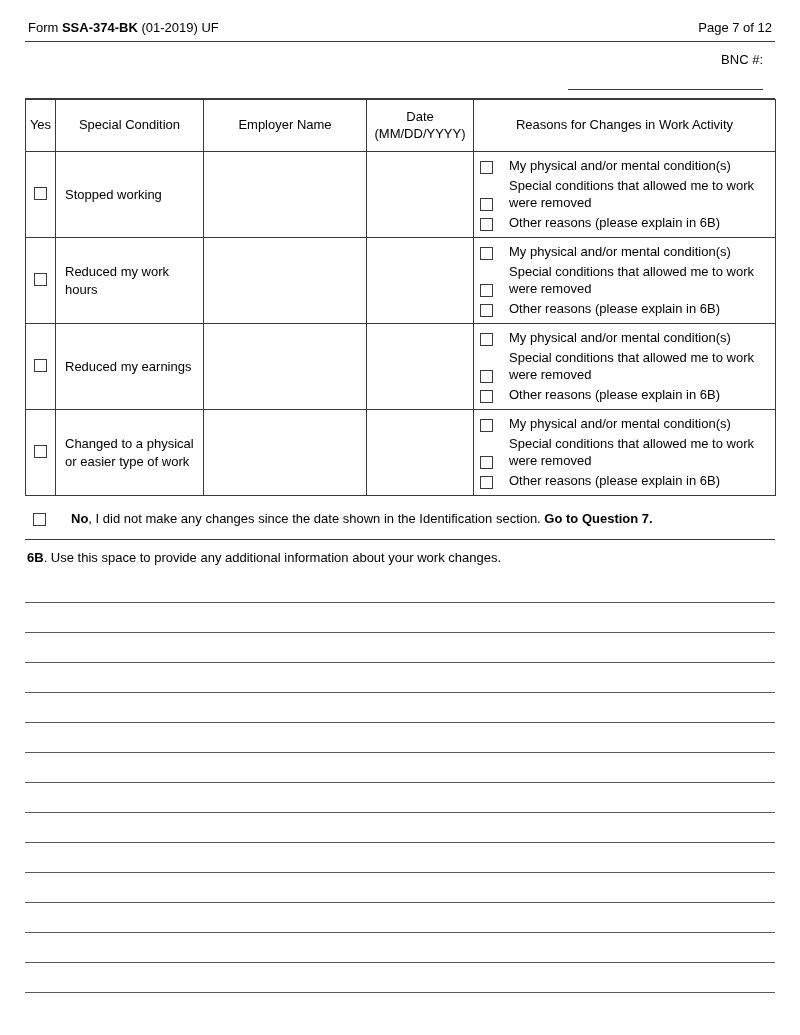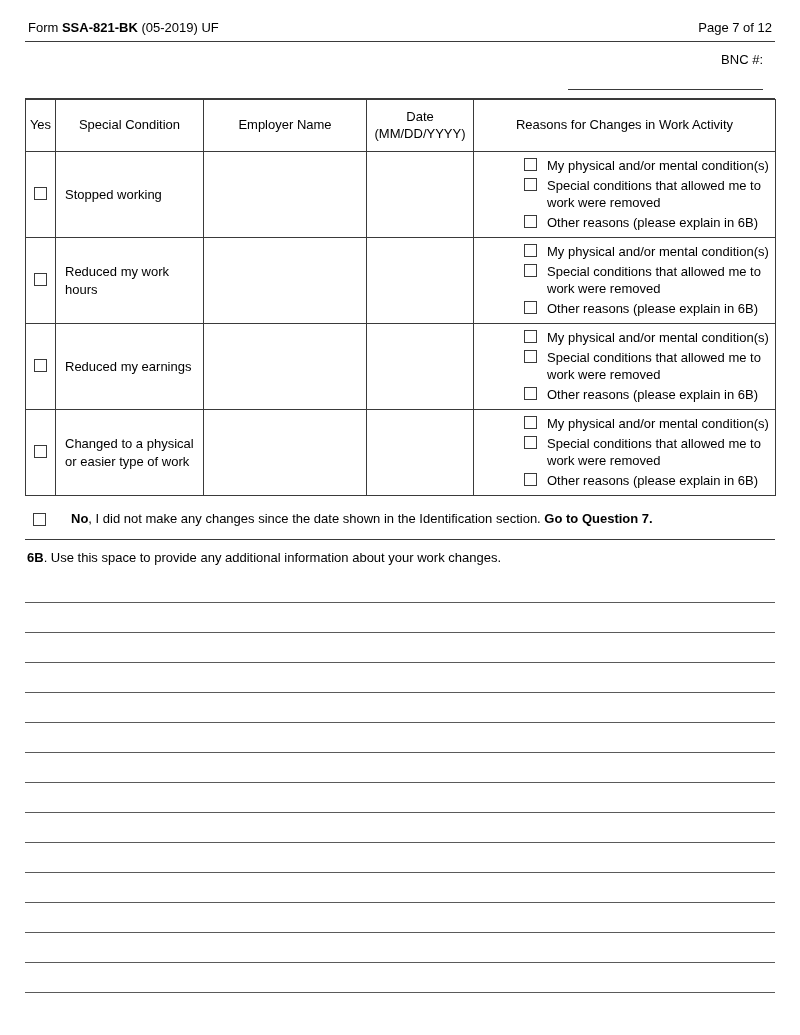--- a/index.html
+++ b/index.html
@@ -28,38 +28,38 @@
   .work-table th { font-weight:normal; text-align:center; vertical-align:middle; padding:4px 2px; line-height:1.3; }
   .work-table tbody tr { height:83px; }
   .work-table tbody tr.r1 { height:85px; }
   .c-yes { width:30px; text-align:center; vertical-align:middle; }
   .c-cond { width:148px; padding:0 9px; vertical-align:middle; line-height:1.35; }
   .c-emp { width:163px; }
   .c-date { width:107px; }
   .c-reasons { width:302px; padding:4px 6px; vertical-align:middle; }
 
   .checkbox { width:13px; height:13px; border:1px solid #3a3a3a; background:#fff; display:inline-block; flex:0 0 auto; }
-  .reason-opt { display:flex; align-items:flex-start; gap:10px; padding:2px 0; line-height:1.25;margin-left:44px; }
+  .reason-opt { display:flex; align-items:flex-end; gap:16px; padding:2px 0; line-height:1.25; }
   .reason-label { display:block; }
 
   .no-row { display:flex; align-items:center; gap:25px; padding:15px 2px 13px 8px; }
   .no-row .checkbox { margin-top:1px; }
 
   .q6b { padding:9px 2px 3px 2px; line-height:1.4; }
 
   .lines-area { margin-top:3px; }
   .write-line { height:30px; border-bottom:1px solid #5a5a5a; }
 </style>
 </head>
 <body>
 
 <div class="page">
 
   <div class="top-header">
-    <div><span>Form </span><span class="bold">SSA-821-BK</span><span> (05-2019) UF</span></div>
+    <div><span>Form </span><span class="bold">SSA-374-BK</span><span> (01-2019) UF</span></div>
     <div>Page 7 of 12</div>
   </div>
   <hr class="rule">
 
   <div class="bnc-row">
     <span>BNC #:</span>
     <span class="bnc-line"></span>
   </div>
   <hr class="rule">
 

